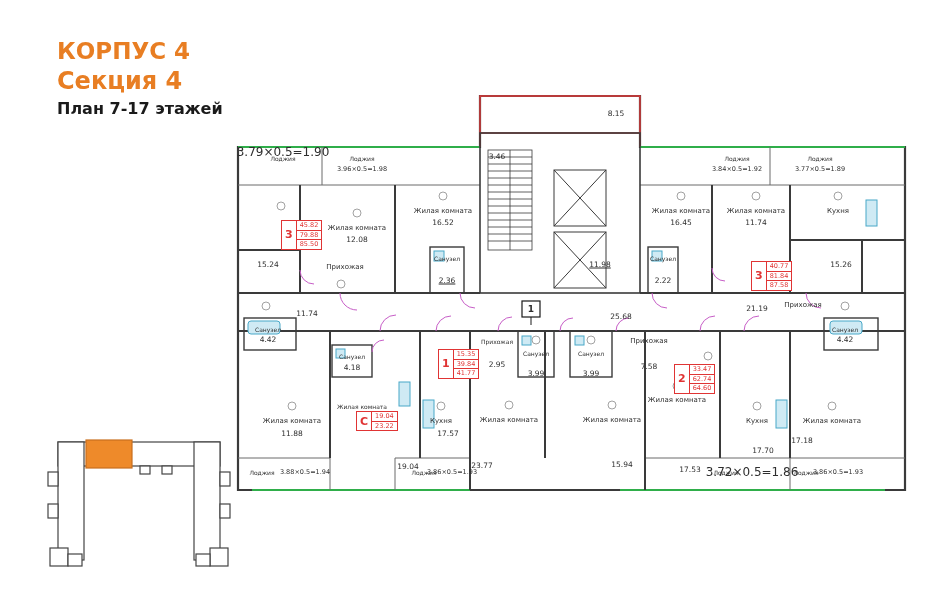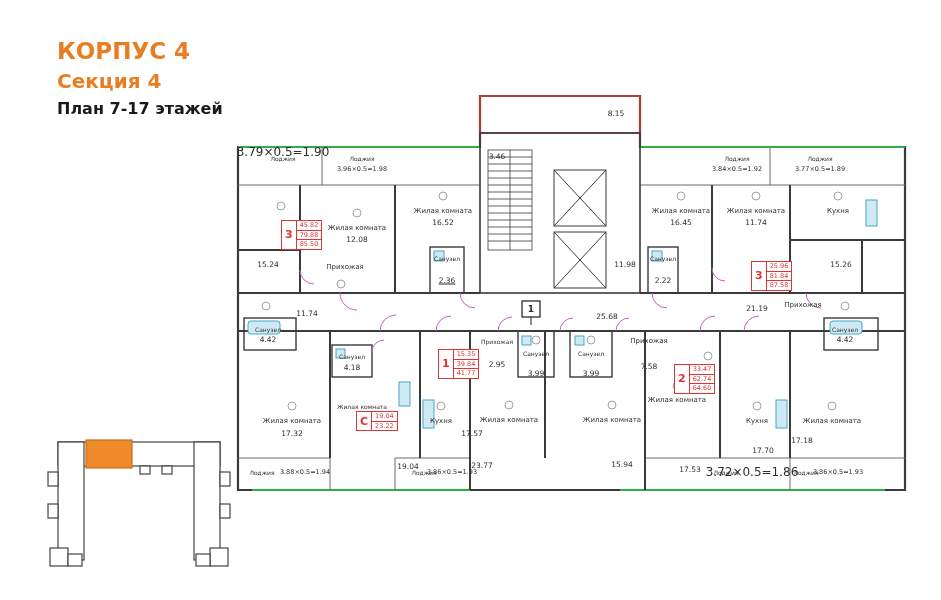--- a/index.html
+++ b/index.html
@@ -2,21 +2,21 @@
 <html><head>
 <meta charset="utf-8">
 <style>
   html,body{margin:0;padding:0;background:#fff;}
   body{font-family:"DejaVu Sans", sans-serif;}
   .canvas{position:relative;width:929px;height:600px;background:#fff;overflow:hidden;}
 
   
   .hdr{position:absolute;left:57px;top:36px;}
   .hdr .t1{font-size:23px;font-weight:700;color:#e87e23;line-height:30px;}
-  .hdr .t2{font-size:20px;font-weight:700;color:#e87e23;line-height:30px;}
+  .hdr .t2{font-size:24px;font-weight:700;color:#e87e23;line-height:30px;}
   .hdr .t3{font-size:16px;font-weight:700;color:#1a1a1a;line-height:26px;}
 
   
   .plan-svg{position:absolute;left:0;top:0;}
   .lbl-layer{position:absolute;left:0;top:0;width:941px;height:600px;pointer-events:none;}
   .plan-label{position:absolute;transform:translate(-50%,-50%);font-size:7.5px;color:#2e2e2e;white-space:nowrap;}
 
   
   .apt-box{position:absolute;display:flex;align-items:stretch;border:1px solid #e03434;background:#fff;}
   .apt-type{color:#e03434;font-weight:700;font-size:11px;padding:1px 3px;border-right:1px solid #e03434;display:flex;align-items:center;}
@@ -179,48 +179,48 @@
       <span class="plan-label" style="left: 681px; top: 211px; font-size: 7px;">Жилая комната</span>
       <span class="plan-label" style="left: 681px; top: 222px;">16.45</span>
       <span class="plan-label" style="left: 756px; top: 211px; font-size: 7px;">Жилая комната</span>
       <span class="plan-label" style="left: 756px; top: 222px;">11.74</span>
       <span class="plan-label" style="left: 838px; top: 211px; font-size: 7px;">Кухня</span>
       <span class="plan-label" style="left: 841px; top: 264px;">15.26</span>
       <span class="plan-label" style="left: 268px; top: 264px;">15.24</span>
       <span class="plan-label" style="left: 345px; top: 267px; font-size: 7px;">Прихожая</span>
       <span class="plan-label" style="left: 447px; top: 258px; font-size: 6px;">Санузел</span>
       <span class="plan-label" style="left: 447px; top: 280px; text-decoration: underline;">2.36</span>
-      <span class="plan-label" style="left: 625px; top: 264px;">11.98</span>
+      <span class="plan-label" style="left: 600px; top: 264px; text-decoration: underline;">11.98</span>
       <span class="plan-label" style="left: 663px; top: 258px; font-size: 6px;">Санузел</span>
       <span class="plan-label" style="left: 663px; top: 280px;">2.22</span>
       <span class="plan-label" style="left: 757px; top: 308px;">21.19</span>
       <span class="plan-label" style="left: 803px; top: 305px; font-size: 7px;">Прихожая</span>
       <span class="plan-label" style="left: 307px; top: 313px;">11.74</span>
       <span class="plan-label" style="left: 268px; top: 329px; font-size: 6px;">Санузел</span>
       <span class="plan-label" style="left: 268px; top: 339px;">4.42</span>
-      <span class="plan-label" style="left: 607px; top: 316px; text-align: center;">25.68</span>
+      <span class="plan-label" style="left: 621px; top: 316px; text-align: center;">25.68</span>
       <span class="plan-label" style="left: 352px; top: 356px; font-size: 6px;">Санузел</span>
       <span class="plan-label" style="left: 352px; top: 367px;">4.18</span>
       <span class="plan-label" style="left: 497px; top: 341px; font-size: 6px;">Прихожая</span>
       <span class="plan-label" style="left: 497px; top: 364px;">2.95</span>
       <span class="plan-label" style="left: 536px; top: 353px; font-size: 6px;">Санузел</span>
       <span class="plan-label" style="left: 536px; top: 373px;">3.99</span>
       <span class="plan-label" style="left: 591px; top: 353px; font-size: 6px;">Санузел</span>
       <span class="plan-label" style="left: 591px; top: 373px;">3.99</span>
       <span class="plan-label" style="left: 649px; top: 341px; font-size: 7px;">Прихожая</span>
       <span class="plan-label" style="left: 649px; top: 366px;">7.58</span>
       <span class="plan-label" style="left: 845px; top: 329px; font-size: 6px;">Санузел</span>
       <span class="plan-label" style="left: 845px; top: 339px;">4.42</span>
       <span class="plan-label" style="left: 531px; top: 309px; font-size: 9px; font-weight: 700;">1</span>
       <span class="plan-label" style="left: 292px; top: 421px; font-size: 7px;">Жилая комната</span>
-      <span class="plan-label" style="left: 292px; top: 433px;">17.32</span>
+      <span class="plan-label" style="left: 292px; top: 433px;">11.88</span>
       <span class="plan-label" style="left: 362px; top: 406px; font-size: 6px;">Жилая комната</span>
       <span class="plan-label" style="left: 408px; top: 466px;">19.04</span>
       <span class="plan-label" style="left: 441px; top: 421px; font-size: 7px;">Кухня</span>
-      <span class="plan-label" style="left: 448px; top: 433px; margin-left: 24px;">17.57</span>
+      <span class="plan-label" style="left: 448px; top: 433px;">17.57</span>
       <span class="plan-label" style="left: 509px; top: 420px; font-size: 7px;">Жилая комната</span>
       <span class="plan-label" style="left: 482px; top: 465px;">23.77</span>
       <span class="plan-label" style="left: 612px; top: 420px; font-size: 7px;">Жилая комната</span>
       <span class="plan-label" style="left: 622px; top: 464px;">15.94</span>
       <span class="plan-label" style="left: 677px; top: 400px; font-size: 7px;">Жилая комната</span>
       <span class="plan-label" style="left: 690px; top: 469px;">17.53</span>
       <span class="plan-label" style="left: 757px; top: 421px; font-size: 7px;">Кухня</span>
       <span class="plan-label" style="left: 763px; top: 450px;">17.70</span>
       <span class="plan-label" style="left: 802px; top: 440px;">17.18</span>
       <span class="plan-label" style="left: 832px; top: 421px; font-size: 7px;">Жилая комната</span>
@@ -239,21 +239,21 @@
         <div class="apt-type">3</div>
         <div class="apt-values">
           <div>45.82</div>
           <div>79.88</div>
           <div>85.50</div>
         </div>
       </div>
       <div class="apt-box" style="left: 751px; top: 261px;">
         <div class="apt-type">3</div>
         <div class="apt-values">
-          <div>25.96</div>
+          <div>40.77</div>
           <div>81.84</div>
           <div>87.58</div>
         </div>
       </div>
       <div class="apt-box" style="left: 438px; top: 349px;">
         <div class="apt-type">1</div>
         <div class="apt-values">
           <div>15.35</div>
           <div>39.84</div>
           <div>41.77</div>

